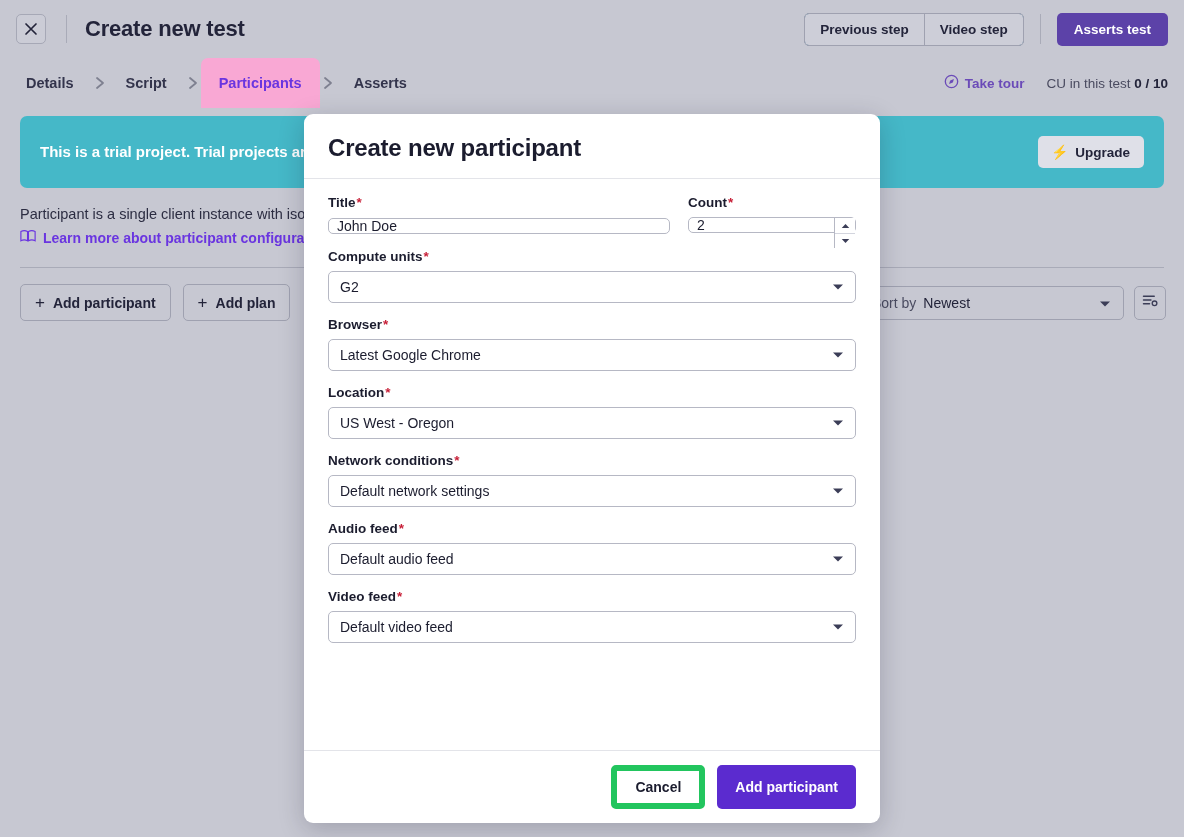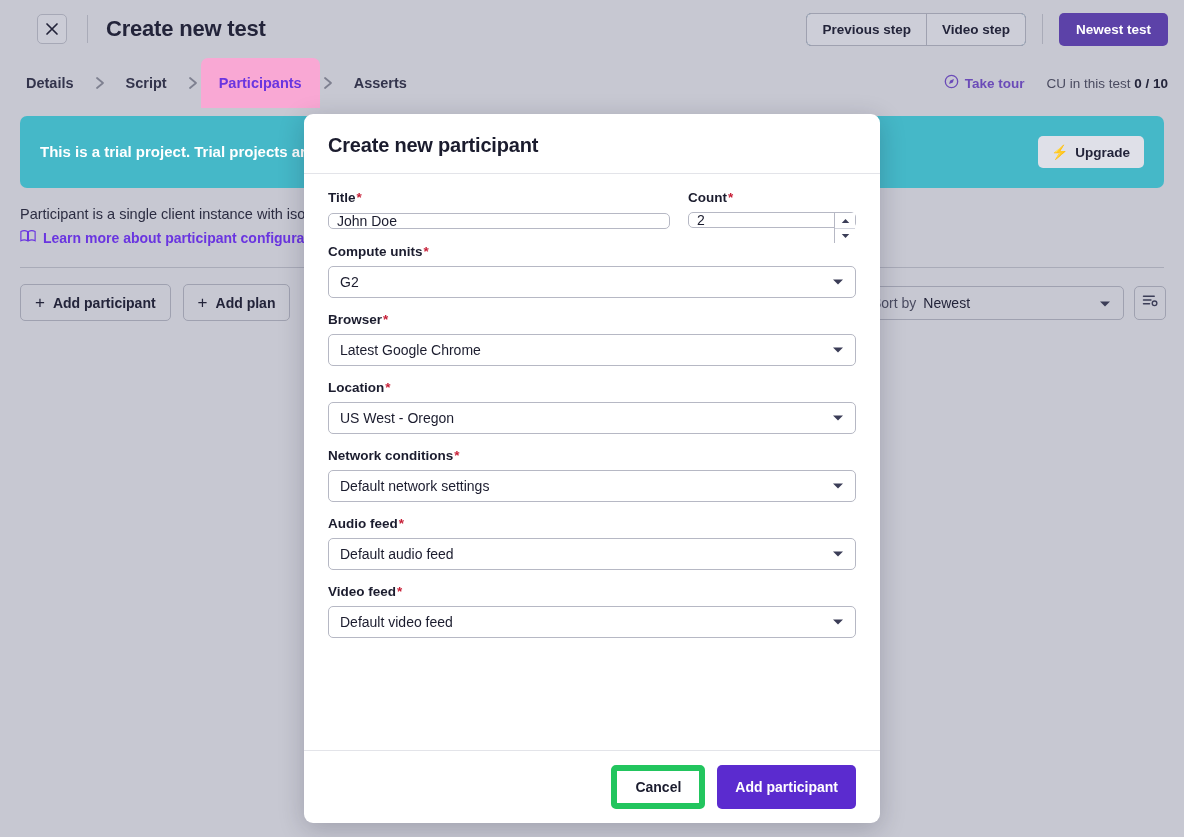--- a/index.html
+++ b/index.html
@@ -18,21 +18,20 @@
     background: #c7c8d2;
   }
 
   
   .topbar {
     position: relative;
     height: 58px;
     display: flex;
     align-items: center;
     padding: 0 16px;
-    margin-left: 21px;
   }
   .close-btn {
     width: 30px; height: 30px;
     border: 1px solid #a6a8b6;
     border-radius: 5px;
     background: #cbccd6;
     display: flex; align-items: center; justify-content: center;
     cursor: pointer;
     flex: 0 0 auto;
   }
@@ -256,21 +255,21 @@
     box-shadow: 0 6px 26px rgba(20,20,40,0.22);
     display: flex;
     flex-direction: column;
     overflow: hidden;
   }
   .modal-header {
     padding: 20px 24px 16px 24px;
     border-bottom: 1px solid #e3e4e9;
   }
   .modal-title {
-    font-size: 20px;
+    font-size: 24px;
     font-weight: bold;
     color: #1b1c2e;
     letter-spacing: -0.2px;
   }
   .modal-body {
     flex: 1 1 auto;
     padding: 16px 24px 12px 24px;
     overflow: hidden;
   }
   .field { margin-bottom: 14px; }
@@ -389,21 +388,21 @@
     </div>
     <div class="topbar-sep"></div>
     <div class="app-title">Create new test</div>
 
     <div class="topbar-right">
       <div class="btn-group">
         <button>Previous step</button>
         <button>Video step</button>
       </div>
       <div class="top-sep2"></div>
-      <button class="btn-primary-top">Newest test</button>
+      <button class="btn-primary-top">Asserts test</button>
     </div>
   </div>
 
   <div class="tabsrow">
     <div class="tab">Details</div>
     <div class="chev">
       <svg width="12" height="16" viewBox="0 0 12 16">
           <path d="M3 3 L9 8 L3 13" stroke="#7e8090" stroke-width="1.8" fill="none" stroke-linecap="round" stroke-linejoin="round"></path>
         </svg>
     </div>

